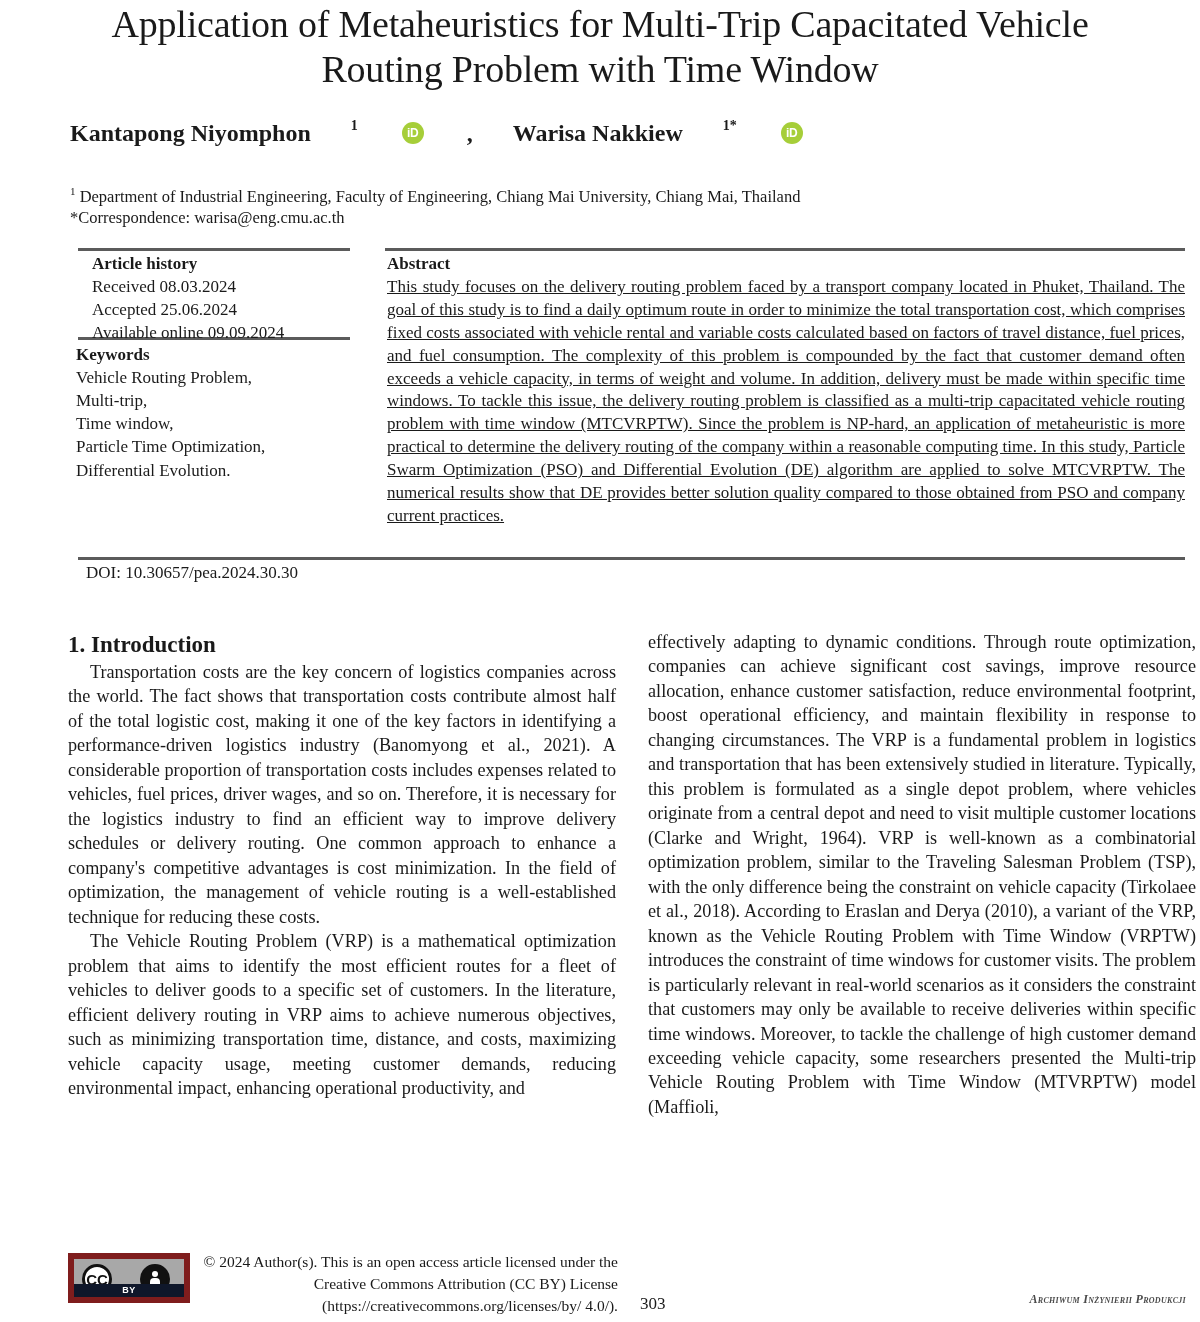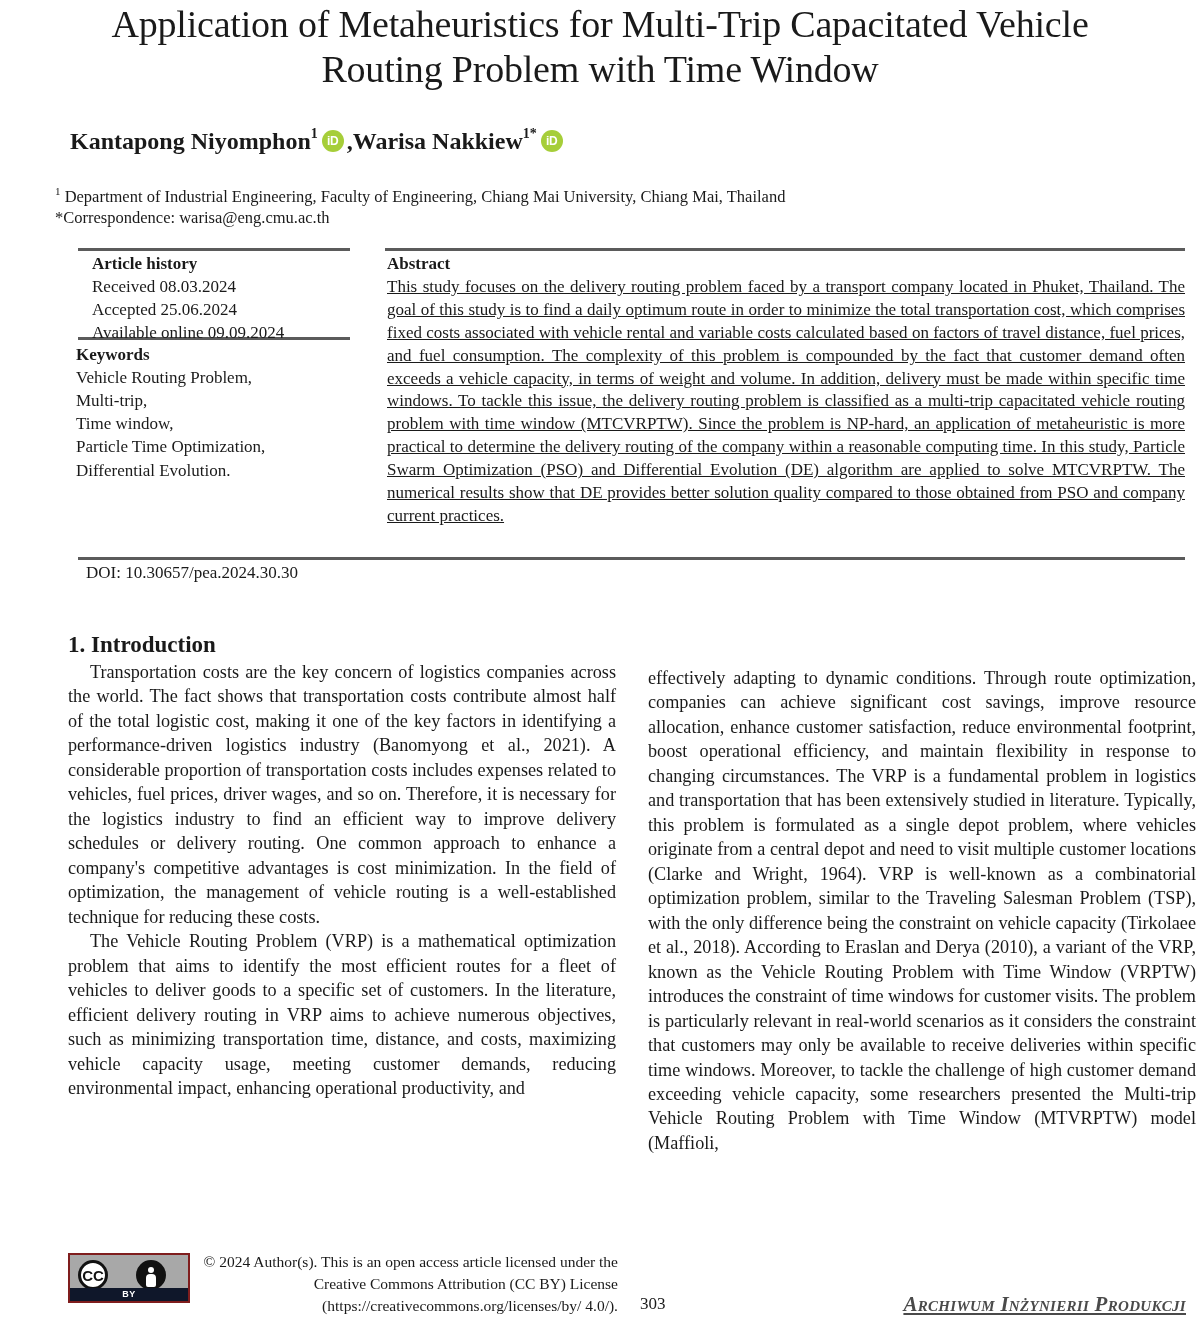--- a/index.html
+++ b/index.html
@@ -33,27 +33,28 @@
     font-size: 38px;
     font-weight: normal;
     line-height: 1.18;
     letter-spacing: -0.2px;
   }
 
   
   .authors {
     position: absolute;
     left: 70px;
-    top: 129px;
+    top: 121px;
     font-size: 24px;
     font-weight: bold;
     line-height: 1;
     white-space: nowrap;
     display: flex;
     align-items: center;
+    gap: 40px;
   }
   .authors .sup {
     font-size: 14px;
     vertical-align: super;
     position: relative;
     top: -7px;
   }
   .orcid {
     display: inline-block;
     width: 22px;
@@ -74,21 +75,21 @@
     color: #ffffff;
     font-size: 12px;
     font-weight: bold;
     font-family: "Liberation Sans", sans-serif;
     letter-spacing: -0.3px;
   }
 
   
   .affil {
     position: absolute;
-    left: 55px;
+    left: 70px;
     top: 184px;
     font-size: 16.5px;
     line-height: 1.32;
     width: 1050px;
   }
   .affil .sup {
     font-size: 11px;
     vertical-align: super;
   }
 
@@ -166,36 +167,36 @@
   .col {
     position: absolute;
     width: 548px;
     font-size: 18.2px;
     line-height: 1.345;
     text-align: justify;
     text-justify: inter-word;
     hyphens: none;
   }
   .col-left  { left: 68px;  top: 660px; }
-  .col-right { left: 648px; top: 630px; margin-top: 36px; }
+  .col-right { left: 648px; top: 630px; }
   .col p {
     margin: 0;
     text-indent: 22px;
   }
   .col p.noindent { text-indent: 0; }
 
   
   .cc-badge {
     position: absolute;
     left: 68px;
     top: 1253px;
     width: 122px;
     height: 50px;
     background: #a8a8a8;
-    border: 2px solid #7f1d1d;
+    border: 6px solid #7f1d1d;
     box-sizing: border-box;
   }
   .cc-badge .cc-circle,
   .cc-badge .by-circle {
     position: absolute;
     top: 5px;
     width: 30px;
     height: 30px;
     border-radius: 50%;
     background: #ffffff;
@@ -255,27 +256,26 @@
   .pagenum {
     position: absolute;
     left: 640px;
     top: 1294px;
     font-size: 17px;
   }
   .journal {
     position: absolute;
     right: 14px;
     top: 1292px;
-    font-size: 21px;
+    font-size: 12px;
     font-style: italic;
     font-variant: small-caps;
     font-weight: bold;
     color: #4a4a4a;
     letter-spacing: 0.3px;
-    text-decoration: underline;
   }
 </style>
 </head>
 <body>
 
 <div class="page">
 
   <div class="title">Application of Metaheuristics for Multi-Trip Capacitated Vehicle Routing Problem with Time Window</div>
 
   <div class="authors">

